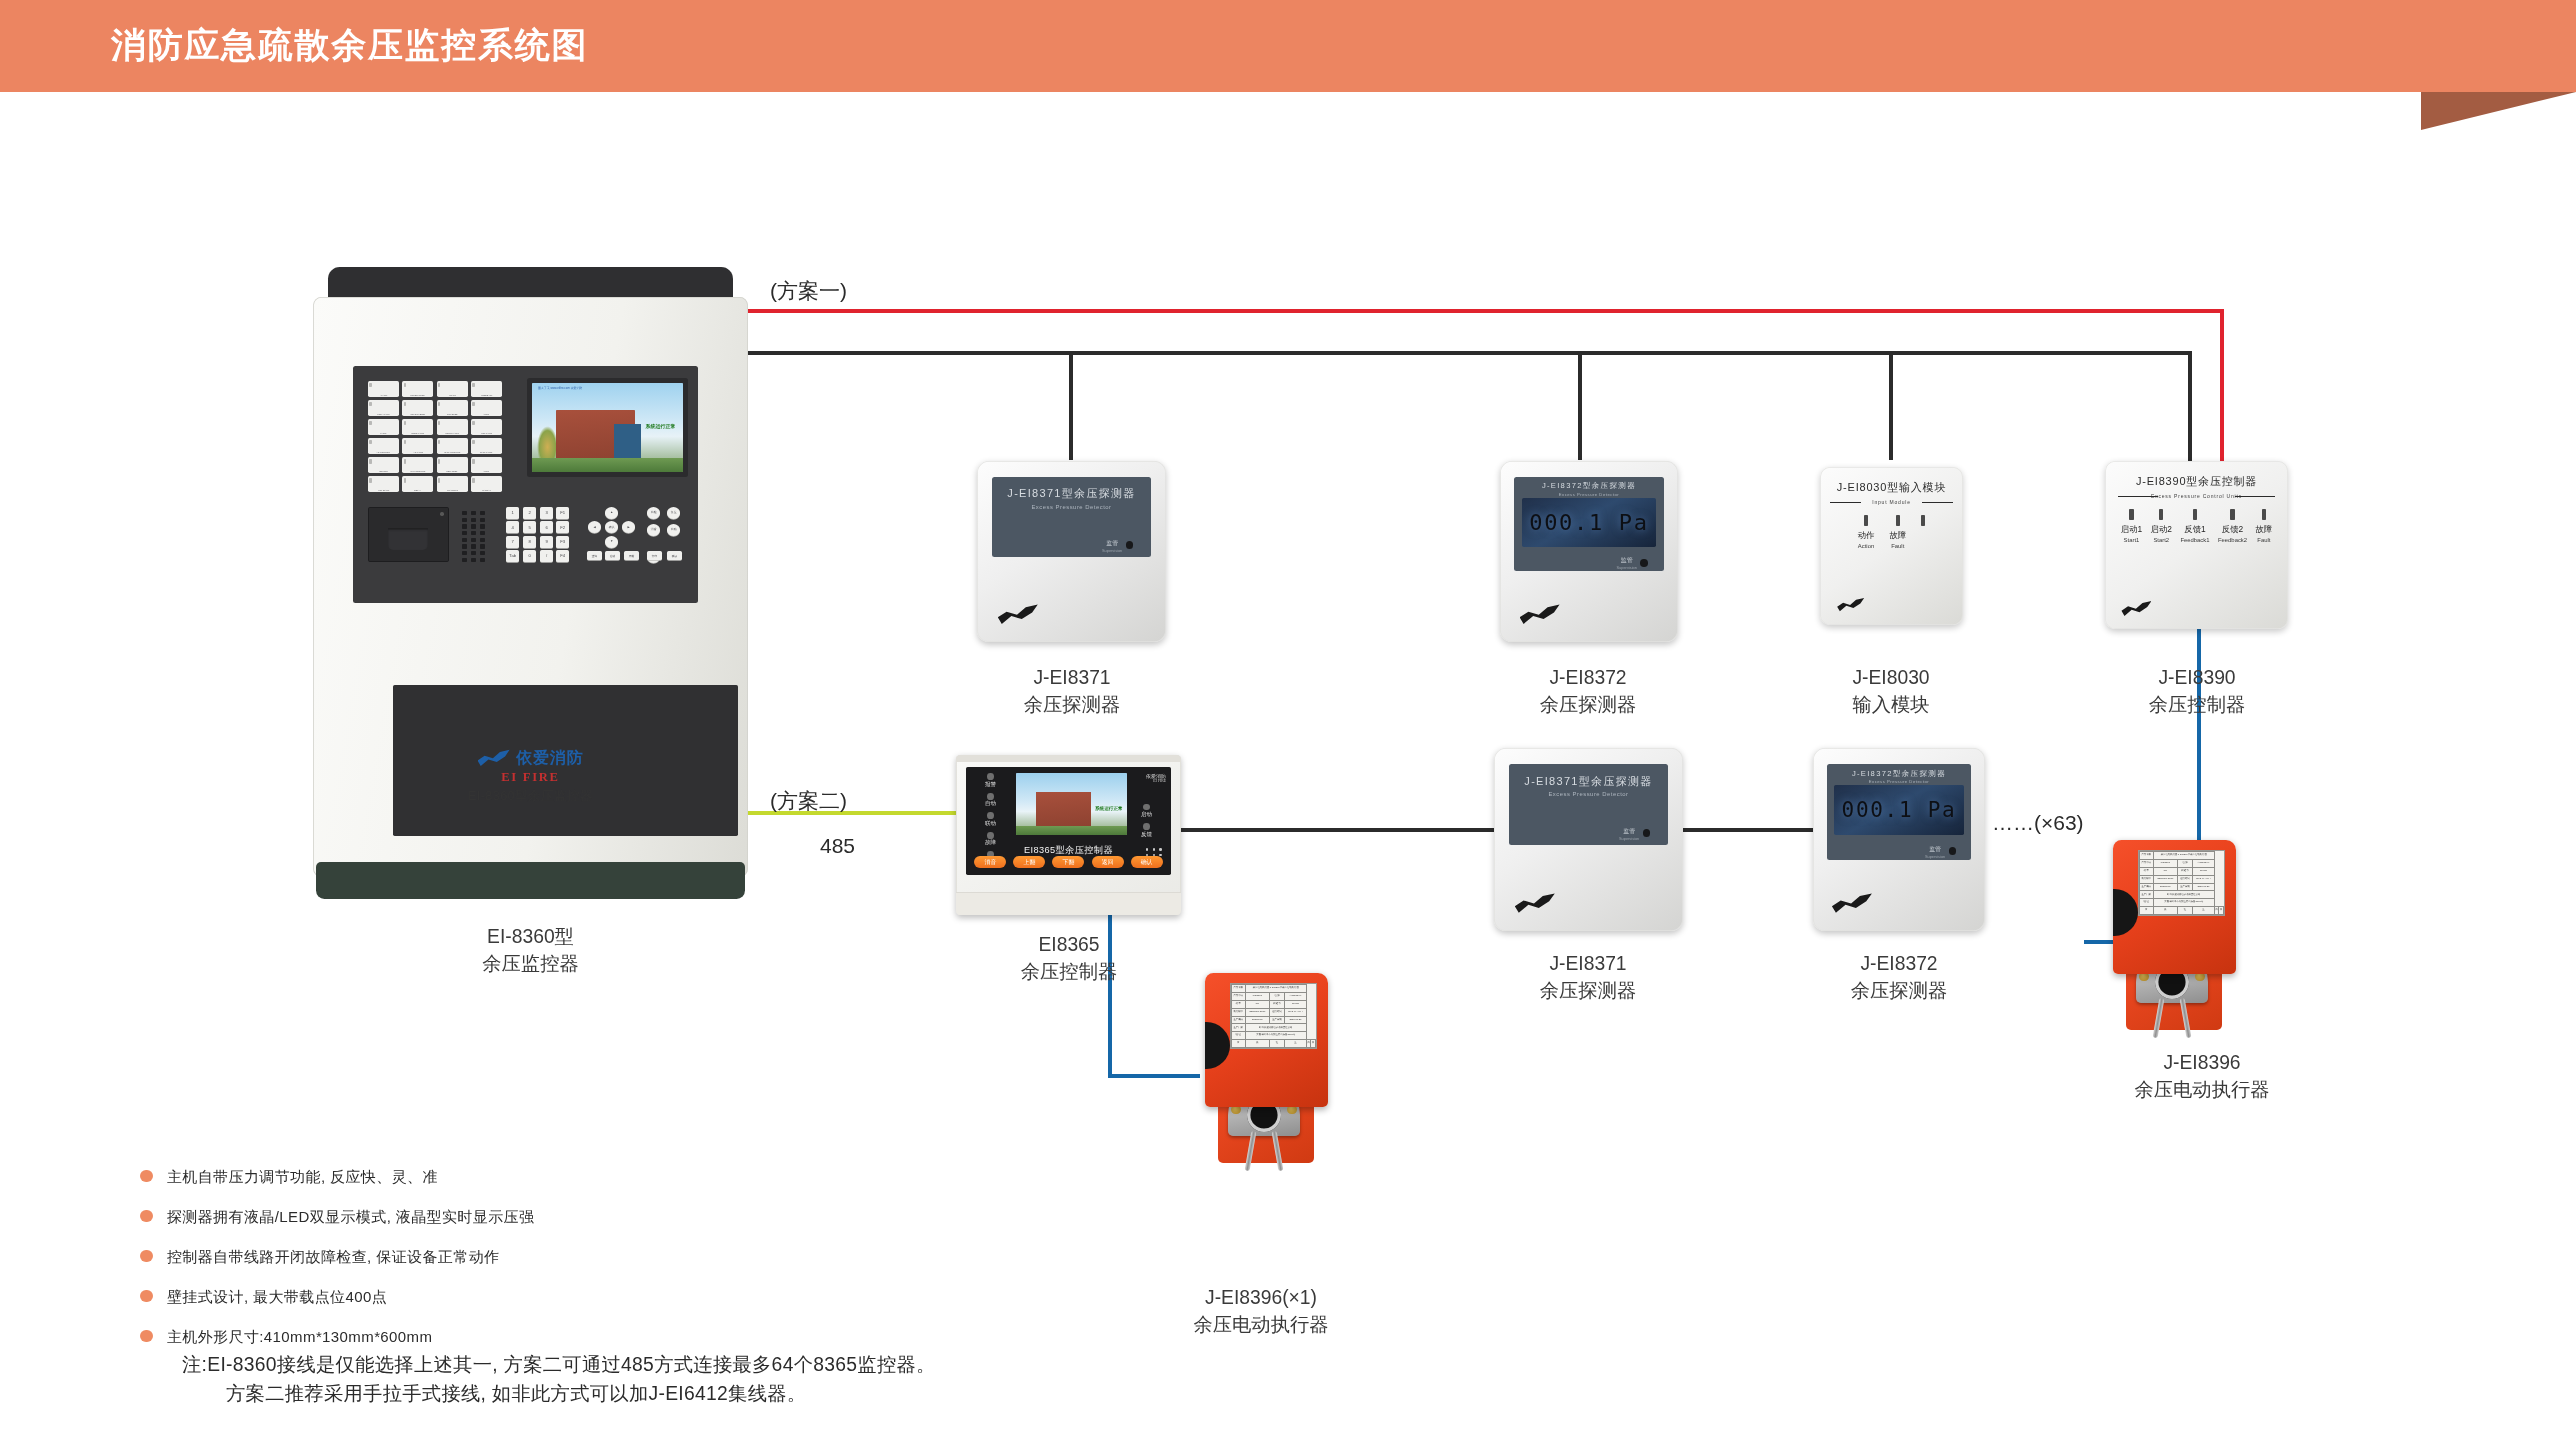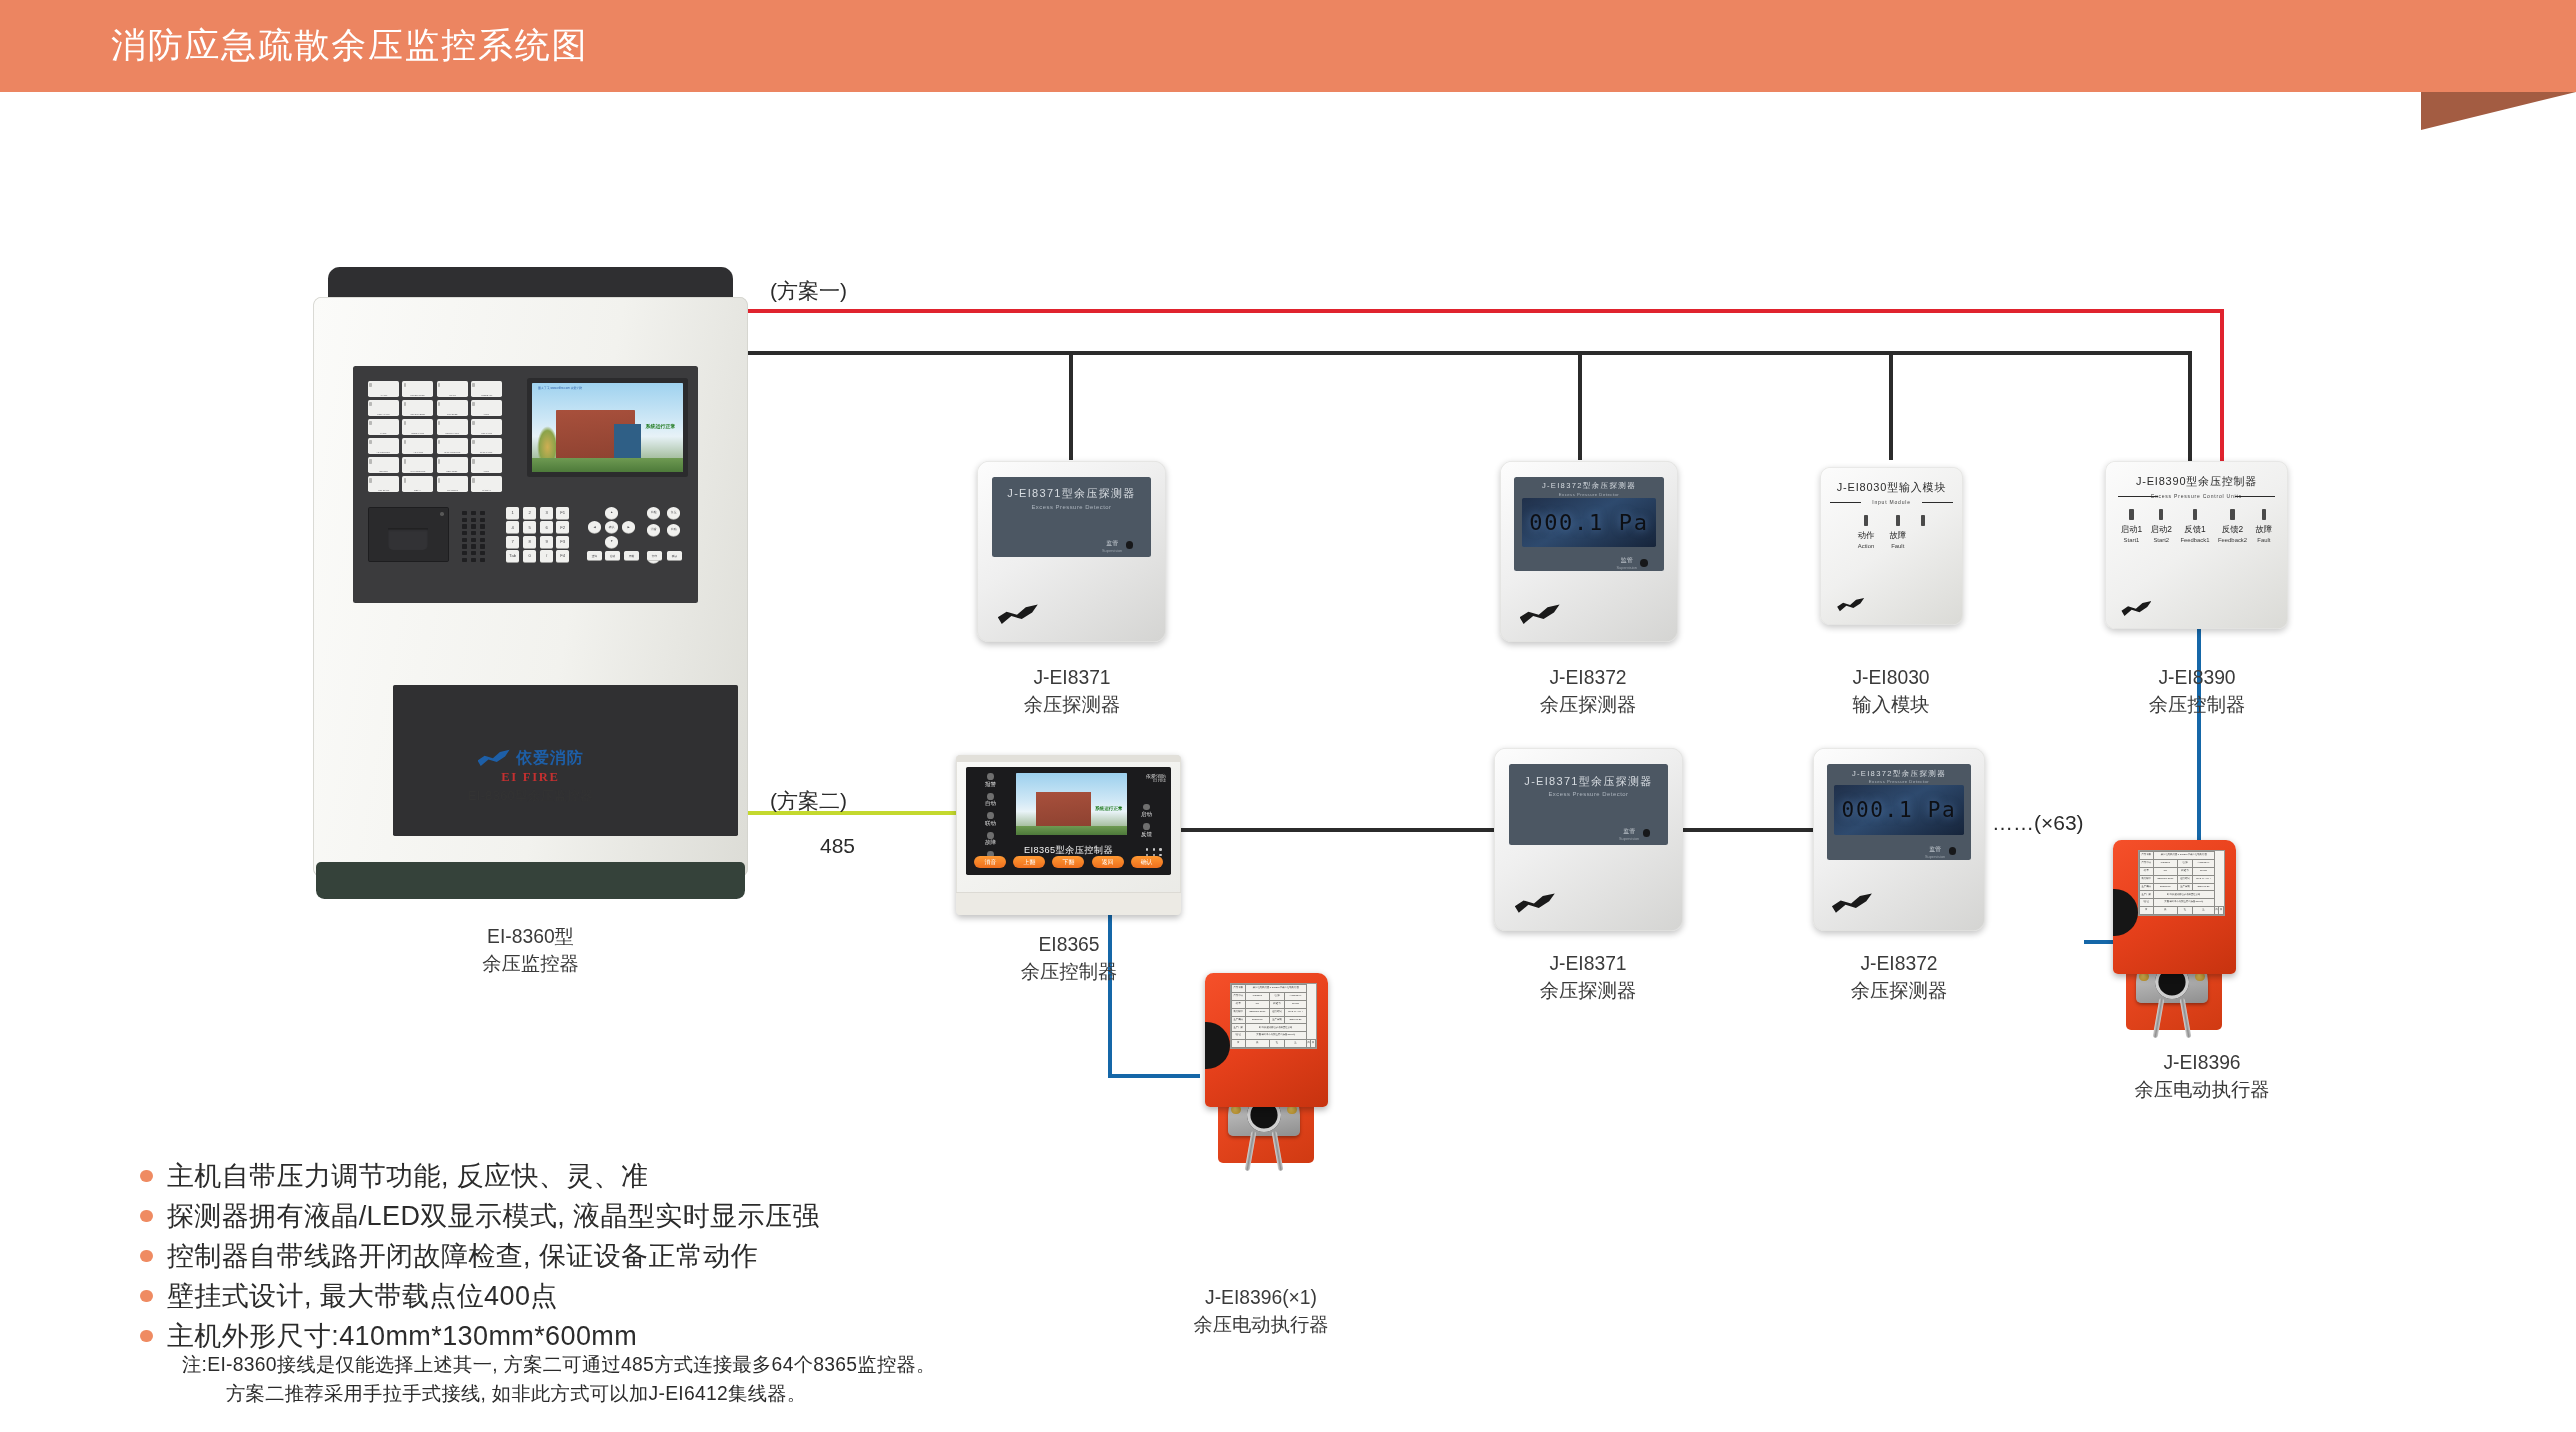--- a/index.html
+++ b/index.html
@@ -10,21 +10,21 @@
     font-family:"Liberation Sans","DejaVu Sans",sans-serif;
     position:relative; overflow:hidden;
   }
 
   
   #header-banner { position:absolute; left:0; top:0; width:2576px; height:92px; }
   .banner-main { position:absolute; left:0; top:0; width:2471px; height:92px; background:#ec8561; }
   .banner-fold { position:absolute; left:2421px; top:92px; width:0; height:0;
       border-top:38px solid #a35c42; border-right:155px solid transparent; }
   .banner-tail { position:absolute; left:2471px; top:0; width:105px; height:92px; background:#ec8561; }
-  #banner-title { position:absolute; left:111px; top:22px; font-size:35px; font-weight:normal;
+  #banner-title { position:absolute; left:111px; top:22px; font-size:35px; font-weight:bold;
       color:#ffffff; letter-spacing:1.7px; white-space:nowrap; }
 
   
   .dev-label { position:absolute; text-align:center; color:#3a3a3a; font-size:19.3px; line-height:27px; white-space:nowrap; }
   .wire { position:absolute; }
 
   
   #panel-ei8360 { position:absolute; left:313px; top:267px; width:435px; height:632px; }
   .panel-top-cap { position:absolute; left:15px; top:0; width:405px; height:42px;
       background:#2f2f31; border-radius:11.8px 11.8px 3.4px 3.4px; }
@@ -170,21 +170,21 @@
   .act-screw { position:absolute; width:9.2px; height:9.2px; border-radius:50%;
       background:radial-gradient(circle at 40% 35%, #e5c35d, #a87e1e); }
   .act-rod { position:absolute; width:5px; height:40px;
       background:linear-gradient(90deg,#d9d9d9,#8f8f8f,#cfcfcf); border-radius:2.5px; }
 
   
   #feature-list { position:absolute; left:140px; top:1162px; width:967px; }
   .feat { display:flex; align-items:flex-start; margin-bottom:11px; }
   .feat .dot { width:12.6px; height:12.6px; border-radius:50%; background:#ef8b62;
       margin:7.6px 14.3px 0 0; flex:0 0 auto; }
-  .feat .txt { font-size:27px; color:#2b2b2b; line-height:29px; letter-spacing:0.4px; }
+  .feat .txt { font-size:15px; color:#2b2b2b; line-height:29px; letter-spacing:0.4px; }
   #note-block { position:absolute; left:182px; top:1350px; width:1051px;
       font-size:19.3px; color:#2b2b2b; line-height:29px; letter-spacing:0.3px; }
   #note-block .l2 { margin-left:44px; }
 
   .sch-label { position:absolute; font-size:21px; color:#2b2b2b; white-space:nowrap; }
   .small-lbl { position:absolute; font-size:21px; color:#2b2b2b; white-space:nowrap; }
 </style>
 </head>
 <body>
 

